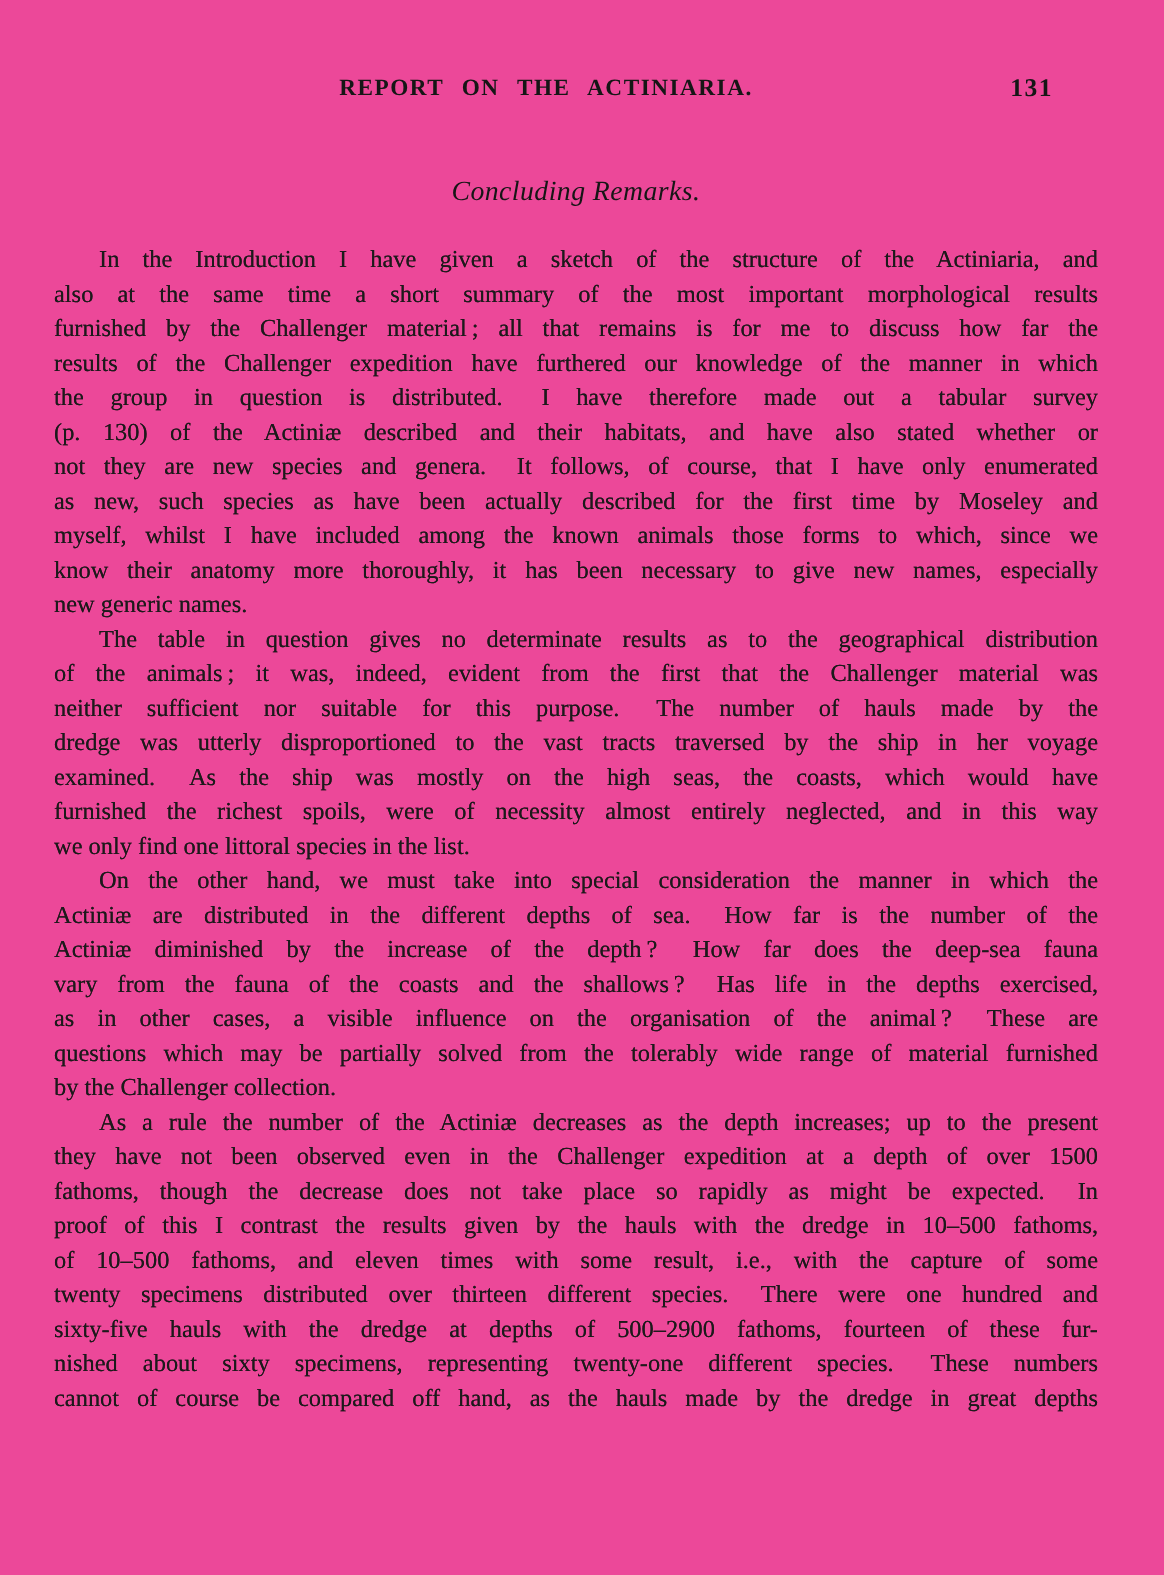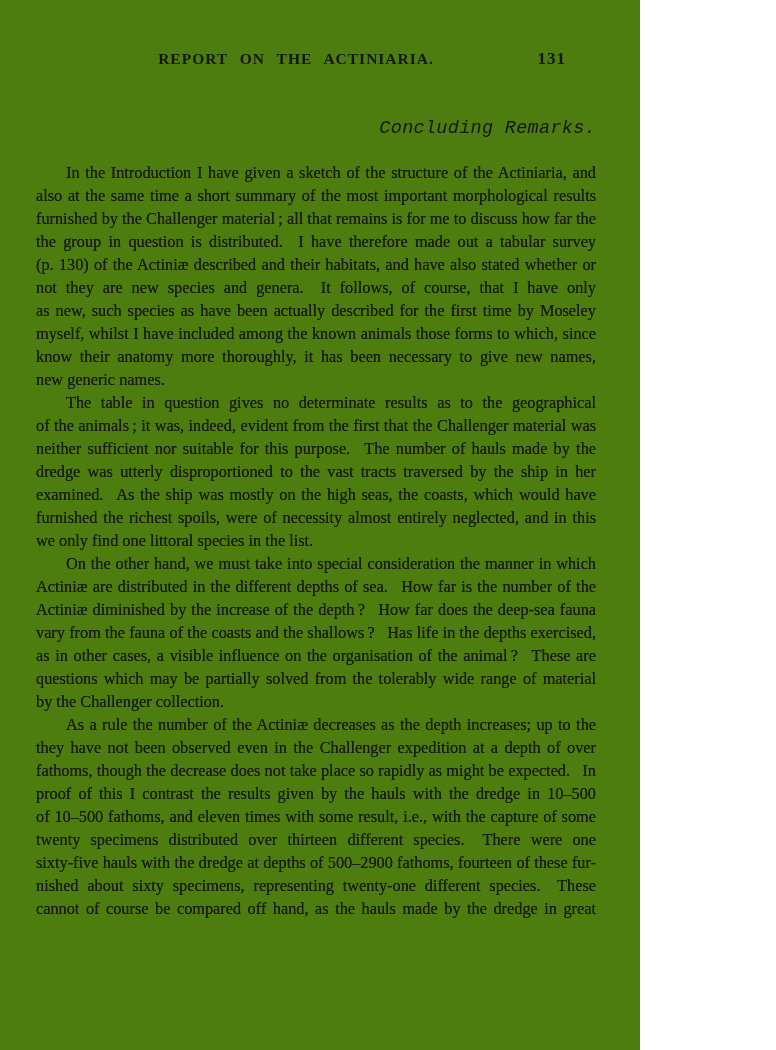--- a/index.html
+++ b/index.html
@@ -2,23 +2,23 @@
 <html><head>
 <meta charset="utf-8">
 <style>
   html, body {
     margin: 0;
     padding: 0;
     background: #ffffff;
   }
   .page {
     position: relative;
-    width: 640px;
+    width: 776px;
     height: 1050px;
-    background: #4d7c0f;
+    background: #ec4899;
     overflow: hidden;
     font-family: "Liberation Serif", "DejaVu Serif", serif;
     color: #1b1b1b;
     box-sizing: border-box;
     padding: 0 44px 0 36px;
   }
   .running-head {
     position: relative;
     margin-top: 50px;
     height: 20px;
@@ -38,27 +38,26 @@
     position: absolute;
     top: -1px;
     right: 30px;
     font-size: 17px;
     font-weight: 700;
     letter-spacing: 1px;
     color: #161616;
   }
   .section-heading {
     margin: 48px 0 0 0;
-    text-align: right;
+    text-align: center;
     font-style: italic;
     font-weight: 400;
     font-size: 18.5px;
     letter-spacing: .3px;
     color: #161616;
-    font-family: Liberation Mono, monospace;
   }
   .body-text {
     margin-top: 22px;
     font-size: 16.3px;
     line-height: 23px;
     text-shadow: 0 0 .4px rgba(0,0,0,.75);
   }
   .para { margin: 0; }
   .line {
     text-align: justify;
@@ -82,20 +81,21 @@
   </div>
 
   <h2 class="section-heading">Concluding Remarks.</h2>
 
   <div class="body-text">
 
     <section class="para">
       <div class="line">In the Introduction I have given a sketch of the structure of the Actiniaria, and</div>
       <div class="line">also at the same time a short summary of the most important morphological results</div>
       <div class="line">furnished by the Challenger material ; all that remains is for me to discuss how far the</div>
+      <div class="line">results of the Challenger expedition have furthered our knowledge of the manner in which</div>
       <div class="line">the group in question is distributed.  I have therefore made out a tabular survey</div>
       <div class="line">(p. 130) of the Actiniæ described and their habitats, and have also stated whether or</div>
       <div class="line">not they are new species and genera.  It follows, of course, that I have only enumerated</div>
       <div class="line">as new, such species as have been actually described for the first time by Moseley and</div>
       <div class="line">myself, whilst I have included among the known animals those forms to which, since we</div>
       <div class="line">know their anatomy more thoroughly, it has been necessary to give new names, especially</div>
       <div class="line short">new generic names.</div>
     </section>
 
     <section class="para">

